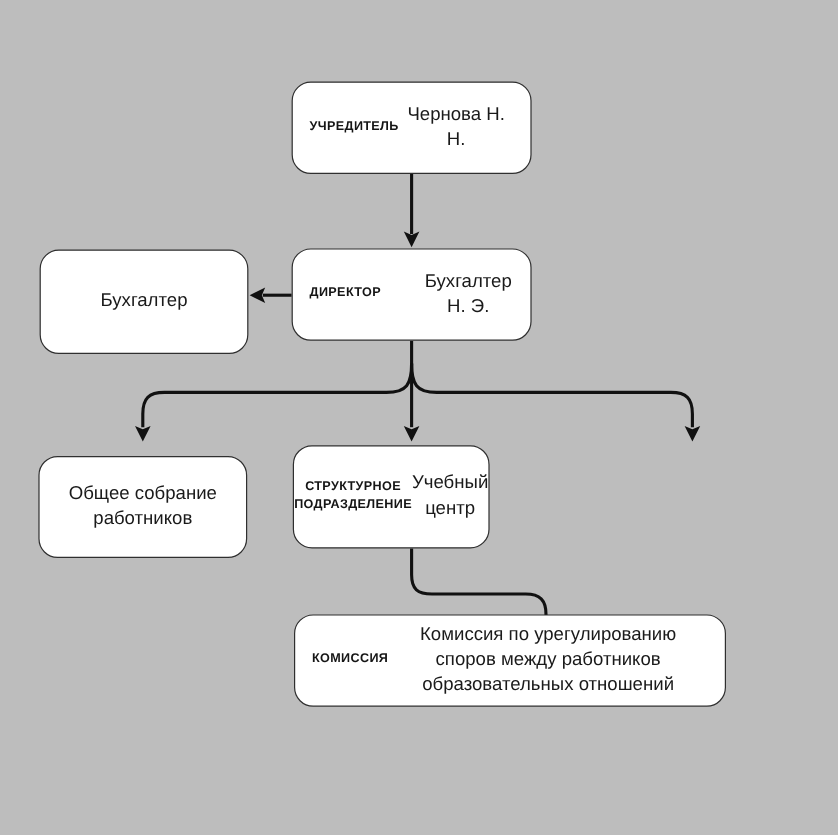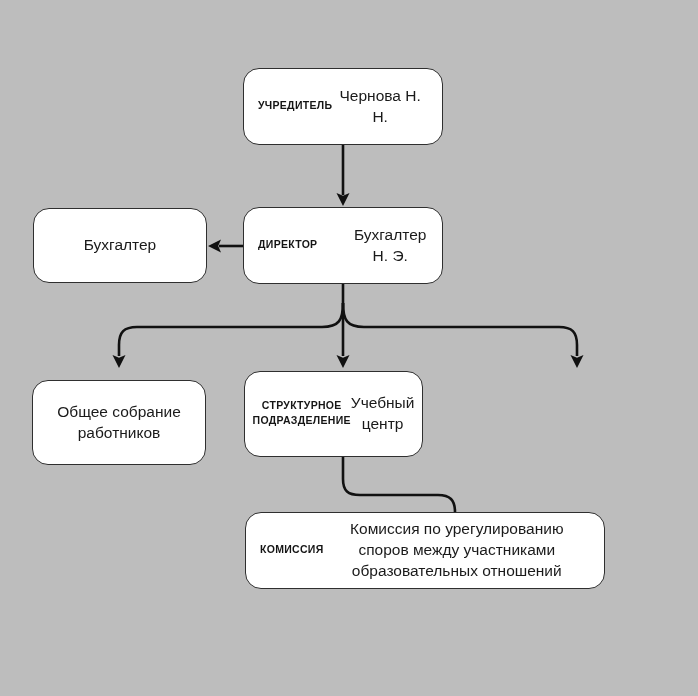--- a/index.html
+++ b/index.html
@@ -54,23 +54,23 @@
     margin-bottom:3px;
     text-transform:uppercase;
     color:#151515;
   }
   .node-title{
     font-size:15.5px;
     line-height:1.35;
   }
   #node-founder   {left:243px; top:68px;  width:200px; height:77px;}
   #node-director  {left:243px; top:207px; width:200px; height:77px;gap:35px;}
-  #node-accountant{left:33px;  top:208px; width:174px; height:75px;}
+  #node-accountant{left:33px;  top:208px; width:174px; height:87px;}
   #node-meeting   {left:32px;  top:380px; width:174px; height:85px;}
-  #node-training  {left:244px; top:371px; width:179px; height:86px;}
+  #node-training  {left:244px; top:371px; width:164px; height:86px;}
   #node-council   {left:483px; top:370px; width:188px; height:87px;}
   #node-commission{left:245px; top:512px; width:360px; height:77px;}
   #node-council .node-title{max-width:140px;}
   #node-meeting .node-title{max-width:150px;}
   #node-commission .node-title{max-width:370px;}
 </style>
 </head>
 <body>
 
 <div class="canvas">
@@ -115,16 +115,16 @@
   </div>
 
   <div class="node" id="node-training">
     <div class="node-role">СТРУКТУРНОЕ ПОДРАЗДЕЛЕНИЕ</div>
     <div class="node-title">Учебный центр</div>
   </div>
 
 
   <div class="node" id="node-commission">
     <div class="node-role">КОМИССИЯ</div>
-    <div class="node-title">Комиссия по урегулированию споров между участниками образовательных отношений</div>
+    <div class="node-title">Комиссия по урегулированию споров между работников образовательных отношений</div>
   </div>
 
 </div>
 
 </body></html>

